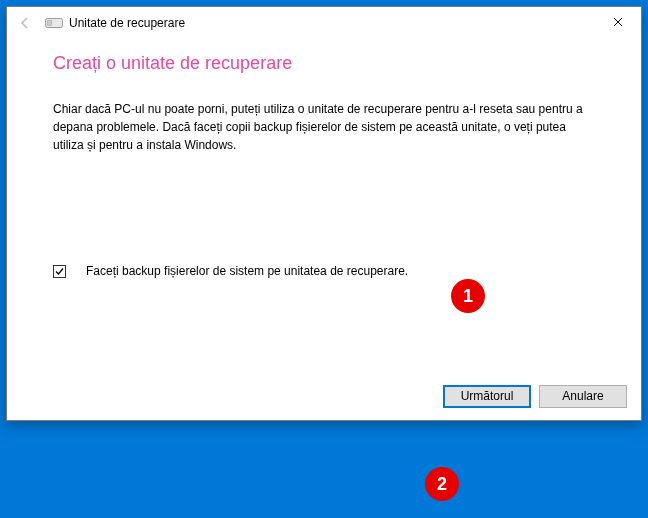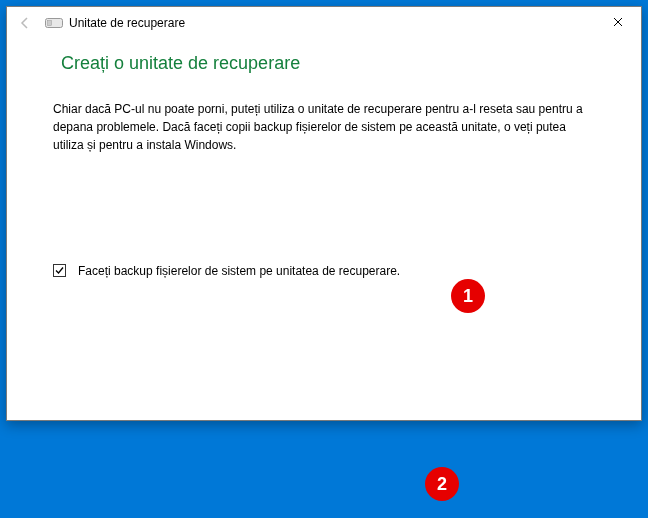--- a/index.html
+++ b/index.html
@@ -65,36 +65,36 @@
     justify-content: center;
     color: #000;
   }
   .content {
     flex: 1;
     padding: 14px 38px 0 38px;
     position: relative;
   }
   .heading {
     font-size: 18px;
-    color: #15803d;
+    color: #ec4899;
     font-weight: 400;
-    margin: 0 0 26px 16px;
+    margin: 0 0 26px 8px;
   }
   .description {
     font-size: 12px;
     line-height: 1.5;
     color: #000;
     margin: 0 20px 0 8px;
   }
   .checkbox-row {
     margin-top: 110px;
     margin-left: 8px;
     display: flex;
-    align-items: flex-start;
-    gap: 12px;
+    align-items: flex-end;
+    gap: 20px;
     position: relative;
   }
   .checkbox {
     width: 13px;
     height: 13px;
     border: 1px solid #333;
     background: #fff;
     display: flex;
     align-items: center;
     justify-content: center;
@@ -174,17 +174,21 @@
     <div class="checkbox-row">
       <span class="checkbox">
         <svg width="11" height="11" viewBox="0 0 11 11">
             <path d="M2 5.5 L4.5 8 L9 2.5" stroke="#000" stroke-width="1.3" fill="none"></path>
           </svg>
       </span>
       <span class="checkbox-label">Faceți backup fișierelor de sistem pe unitatea de recuperare.</span>
     </div>
   </div>
 
+  <div class="footer">
+    <button class="btn primary">Următorul</button>
+    <button class="btn">Anulare</button>
+  </div>
 
   <div class="badge badge-1">1</div>
   <div class="badge badge-2">2</div>
 
 </div>
 
 </body></html>

